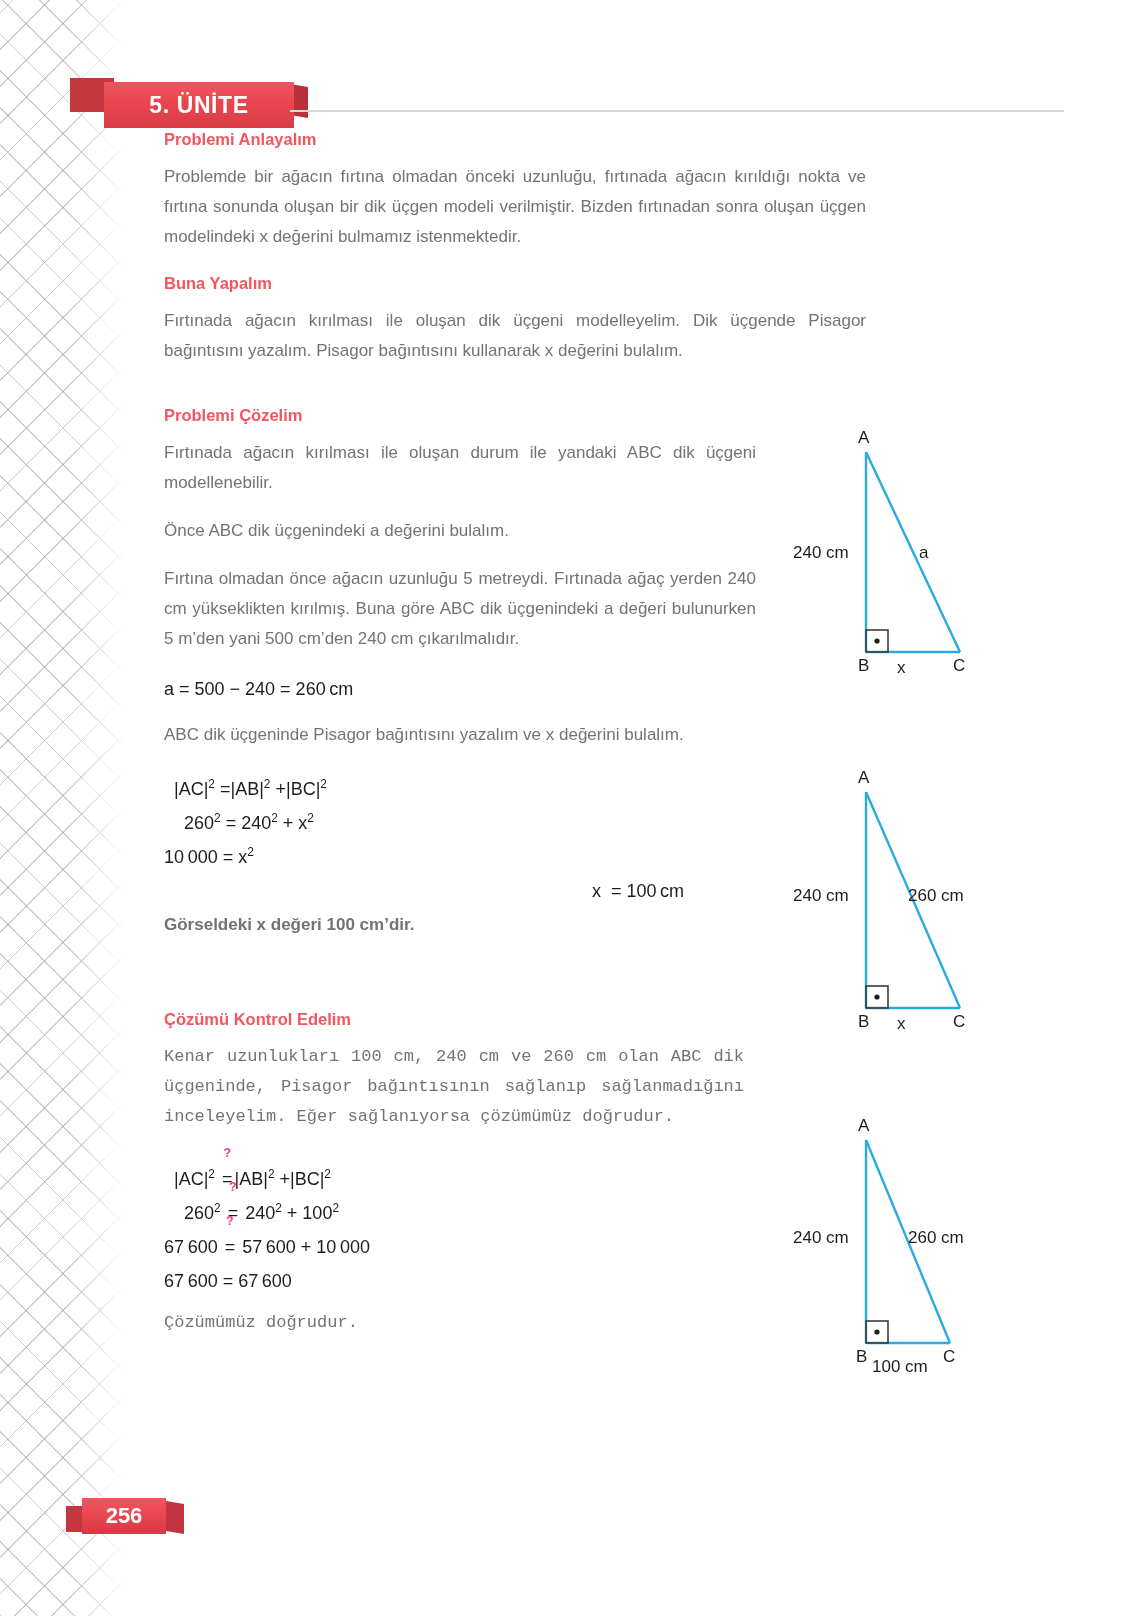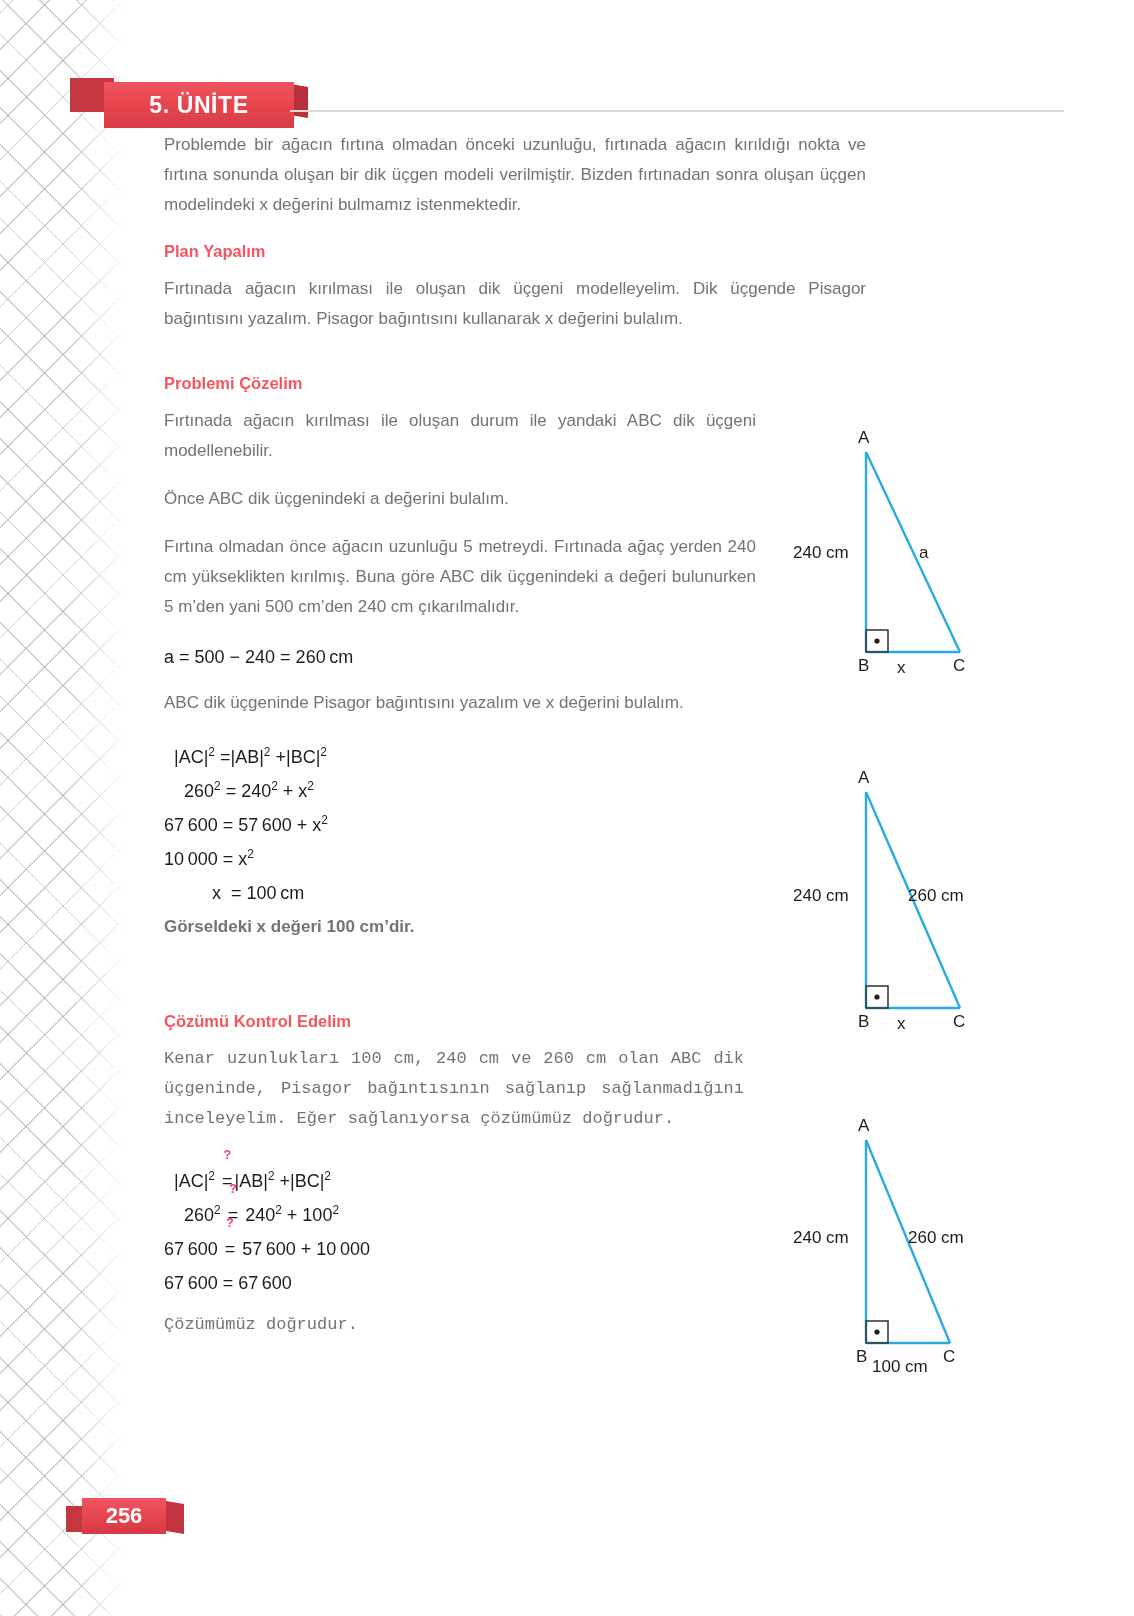--- a/index.html
+++ b/index.html
@@ -203,24 +203,25 @@
     <div class="ribbon-tail-left"></div>
     <div class="ribbon-tail-right"></div>
     <div class="ribbon-main">
       <span>5. ÜNİTE</span>
     </div>
   </div>
   <div class="header-rule"></div>
 
   <div class="content">
 
+    <div class="sec-head">Problemi Anlayalım</div>
     <p class="body">Problemde bir ağacın fırtına olmadan önceki uzunluğu, fırtınada ağacın kırıldığı nokta ve fırtına sonunda oluşan bir dik üçgen modeli verilmiştir. Bizden fırtınadan sonra oluşan üçgen modelindeki x değerini bulmamız istenmektedir.</p>
 
     <div class="sp-22"></div>
-    <div class="sec-head">Plan Yapalım</div>
+    <div class="sec-head">Buna Yapalım</div>
     <p class="body">Fırtınada ağacın kırılması ile oluşan dik üçgeni modelleyelim. Dik üçgende Pisagor bağıntısını yazalım. Pisagor bağıntısını kullanarak x değerini bulalım.</p>
 
     <div class="sp-40"></div>
     <div class="sec-head">Problemi Çözelim</div>
     <p class="body narrow">Fırtınada ağacın kırılması ile oluşan durum ile yandaki ABC dik üçgeni modellenebilir.</p>
 
     <div class="sp-18"></div>
     <p class="body narrow">Önce ABC dik üçgenindeki a değerini bulalım.</p>
 
     <div class="sp-18"></div>
@@ -229,23 +230,22 @@
     <div class="sp-18"></div>
     <div class="mathline">a&nbsp;=&nbsp;500 − 240 = 260 cm</div>
 
     <div class="sp-14"></div>
     <p class="body narrow">ABC dik üçgeninde Pisagor bağıntısını yazalım ve x değerini bulalım.</p>
 
     <div class="sp-22"></div>
     <div class="eqblock">
       <div class="mathline">|AC|<sup>2</sup> =|AB|<sup>2</sup> +|BC|<sup>2</sup></div>
       <div class="mathline">&nbsp;&nbsp;260<sup>2</sup> =&nbsp;240<sup>2</sup> + x<sup>2</sup></div>
-      <div class="mathline" style="margin-left:-10px;">67 600 = 57 600 + x<sup>2</sup></div>
       <div class="mathline" style="margin-left:-10px;">10 000 = x<sup>2</sup></div>
-      <div class="mathline" style="margin-left:38px;">x&nbsp; = 100 cm</div>
+      <div class="mathline" style="margin-left:38px;text-align:center;">x&nbsp; = 100 cm</div>
     </div>
 
     <p class="body narrow" style="margin-top:2px;font-weight:bold;">Görseldeki x değeri 100 cm’dir.</p>
 
     <div class="sp-40"></div>
     <div class="sp-30"></div>
     <div class="sec-head">Çözümü Kontrol Edelim</div>
     <p class="body mid">Kenar uzunlukları 100 cm, 240 cm ve 260 cm olan ABC dik üçgeninde, Pisagor bağıntısının sağlanıp sağlanmadığını inceleyelim. Eğer sağlanıyorsa çözümümüz doğrudur.</p>
 
     <div class="sp-30"></div>

